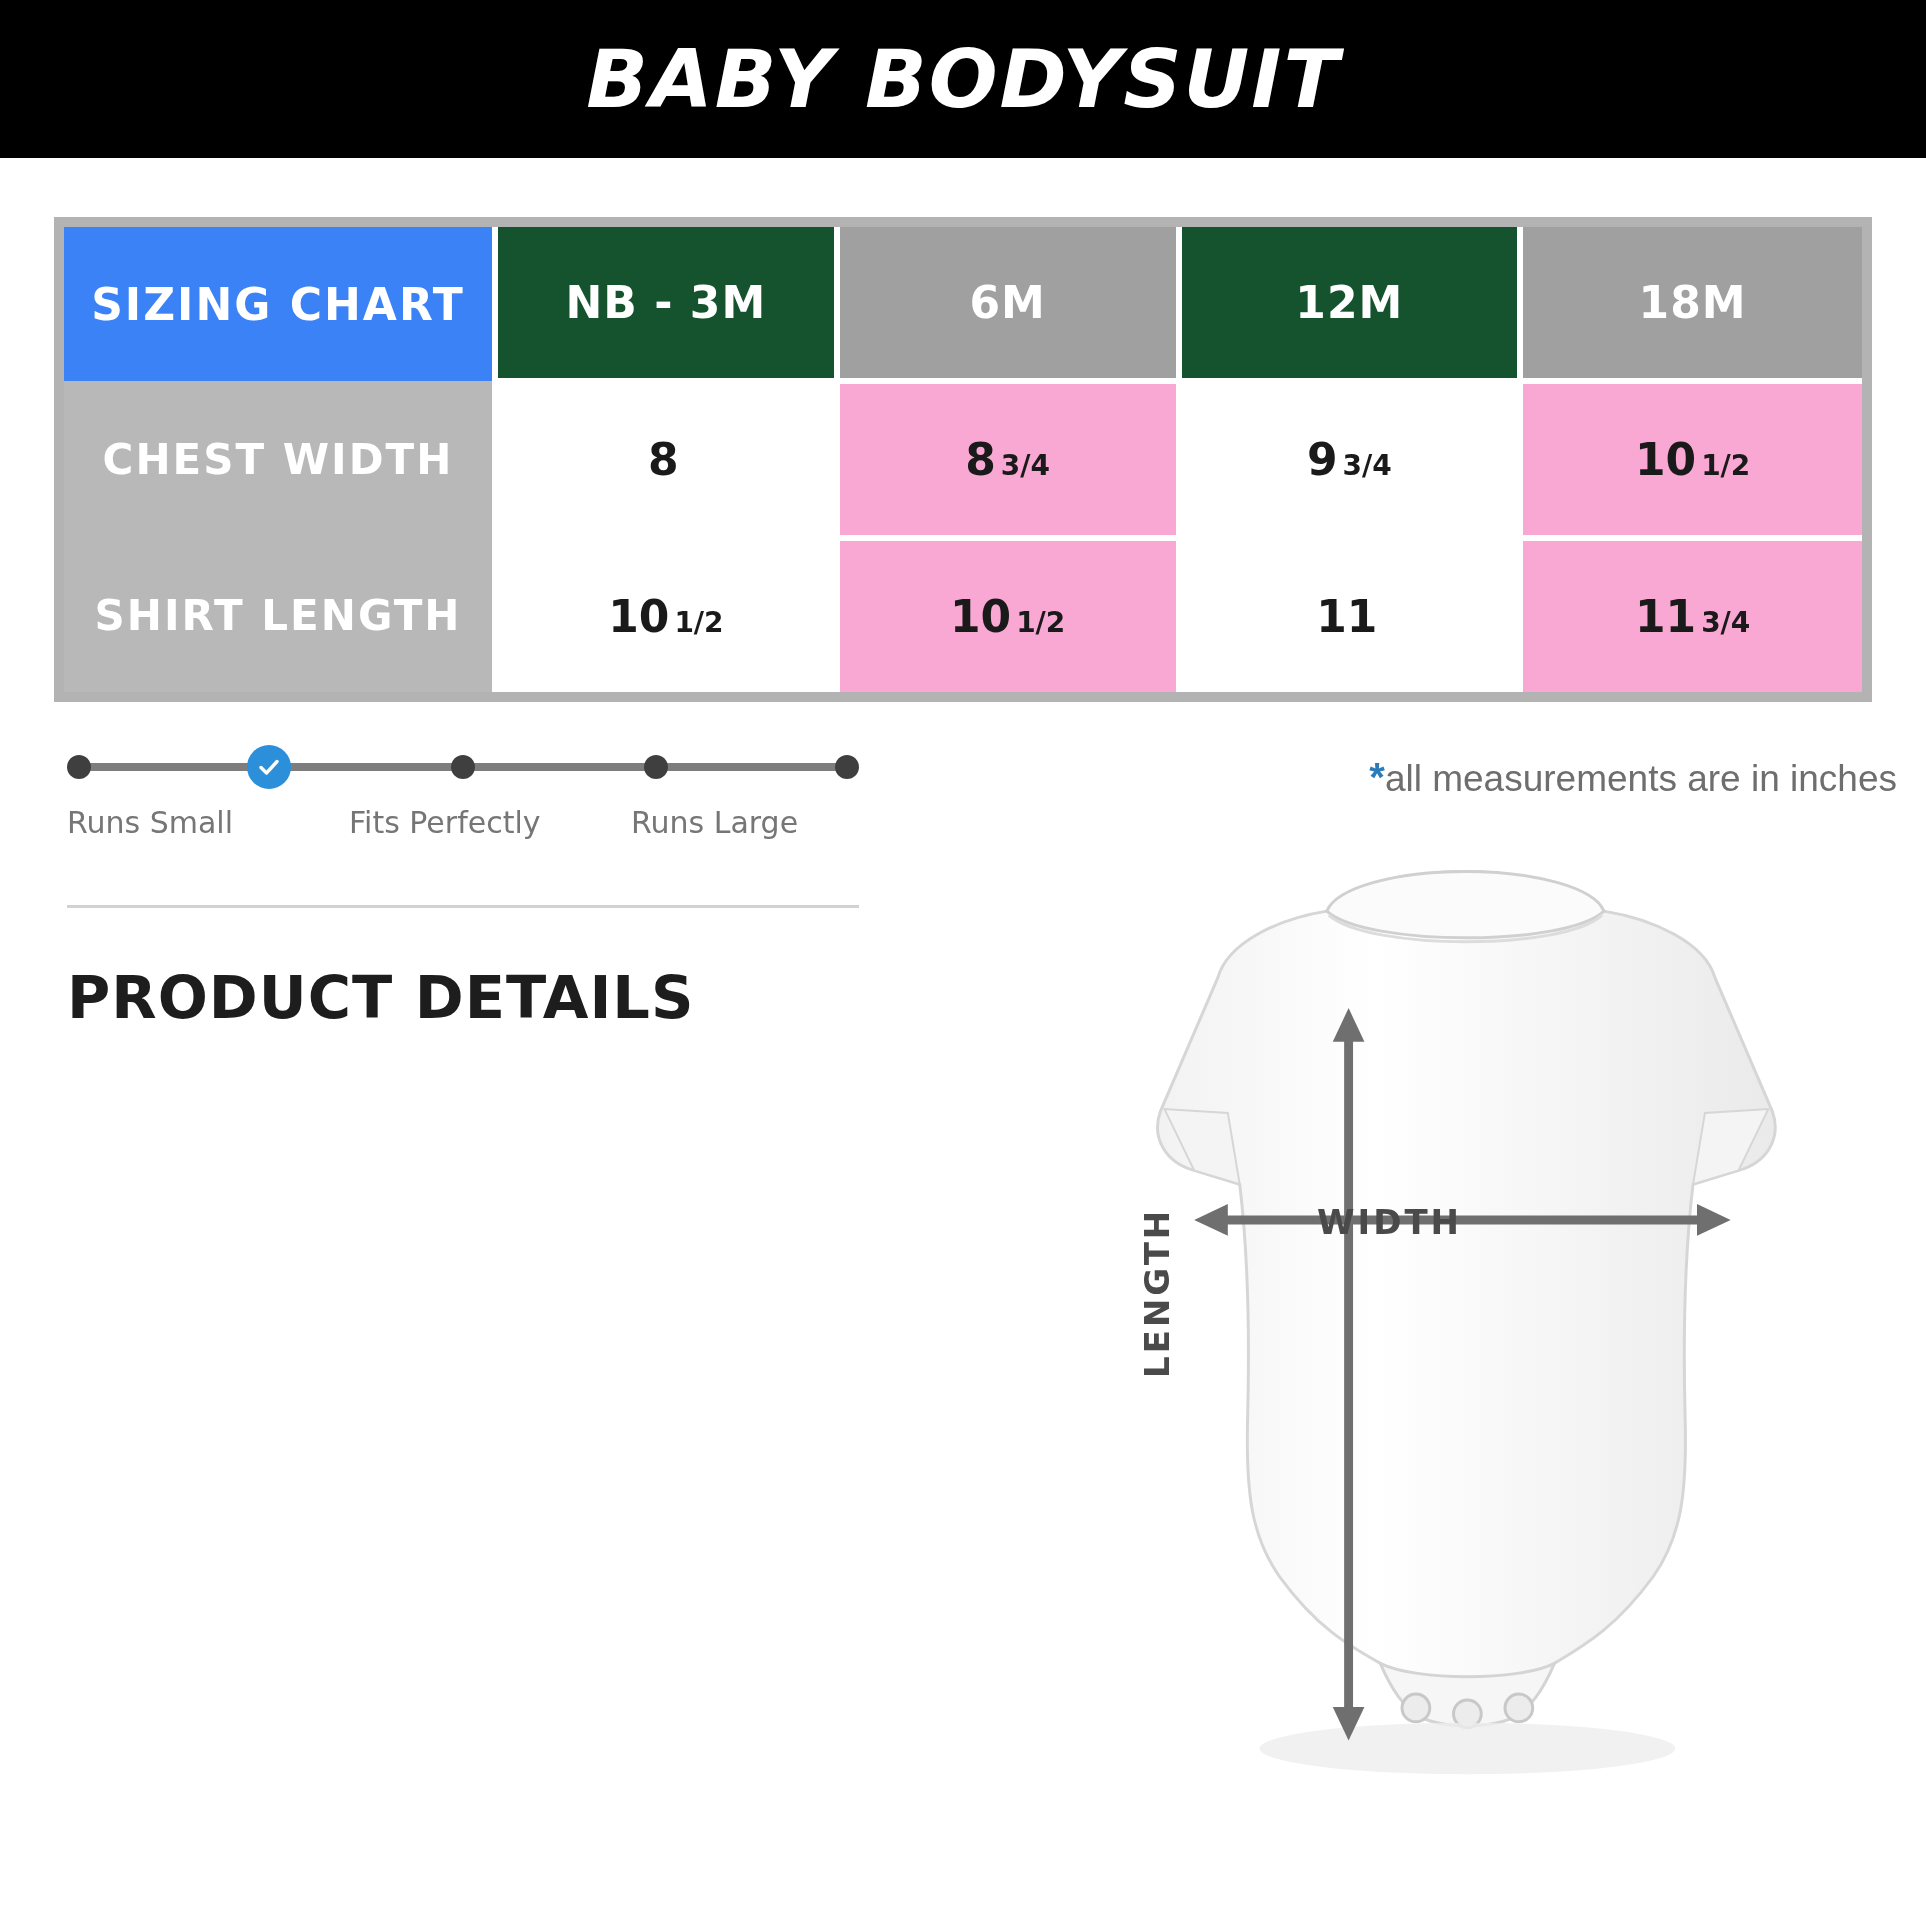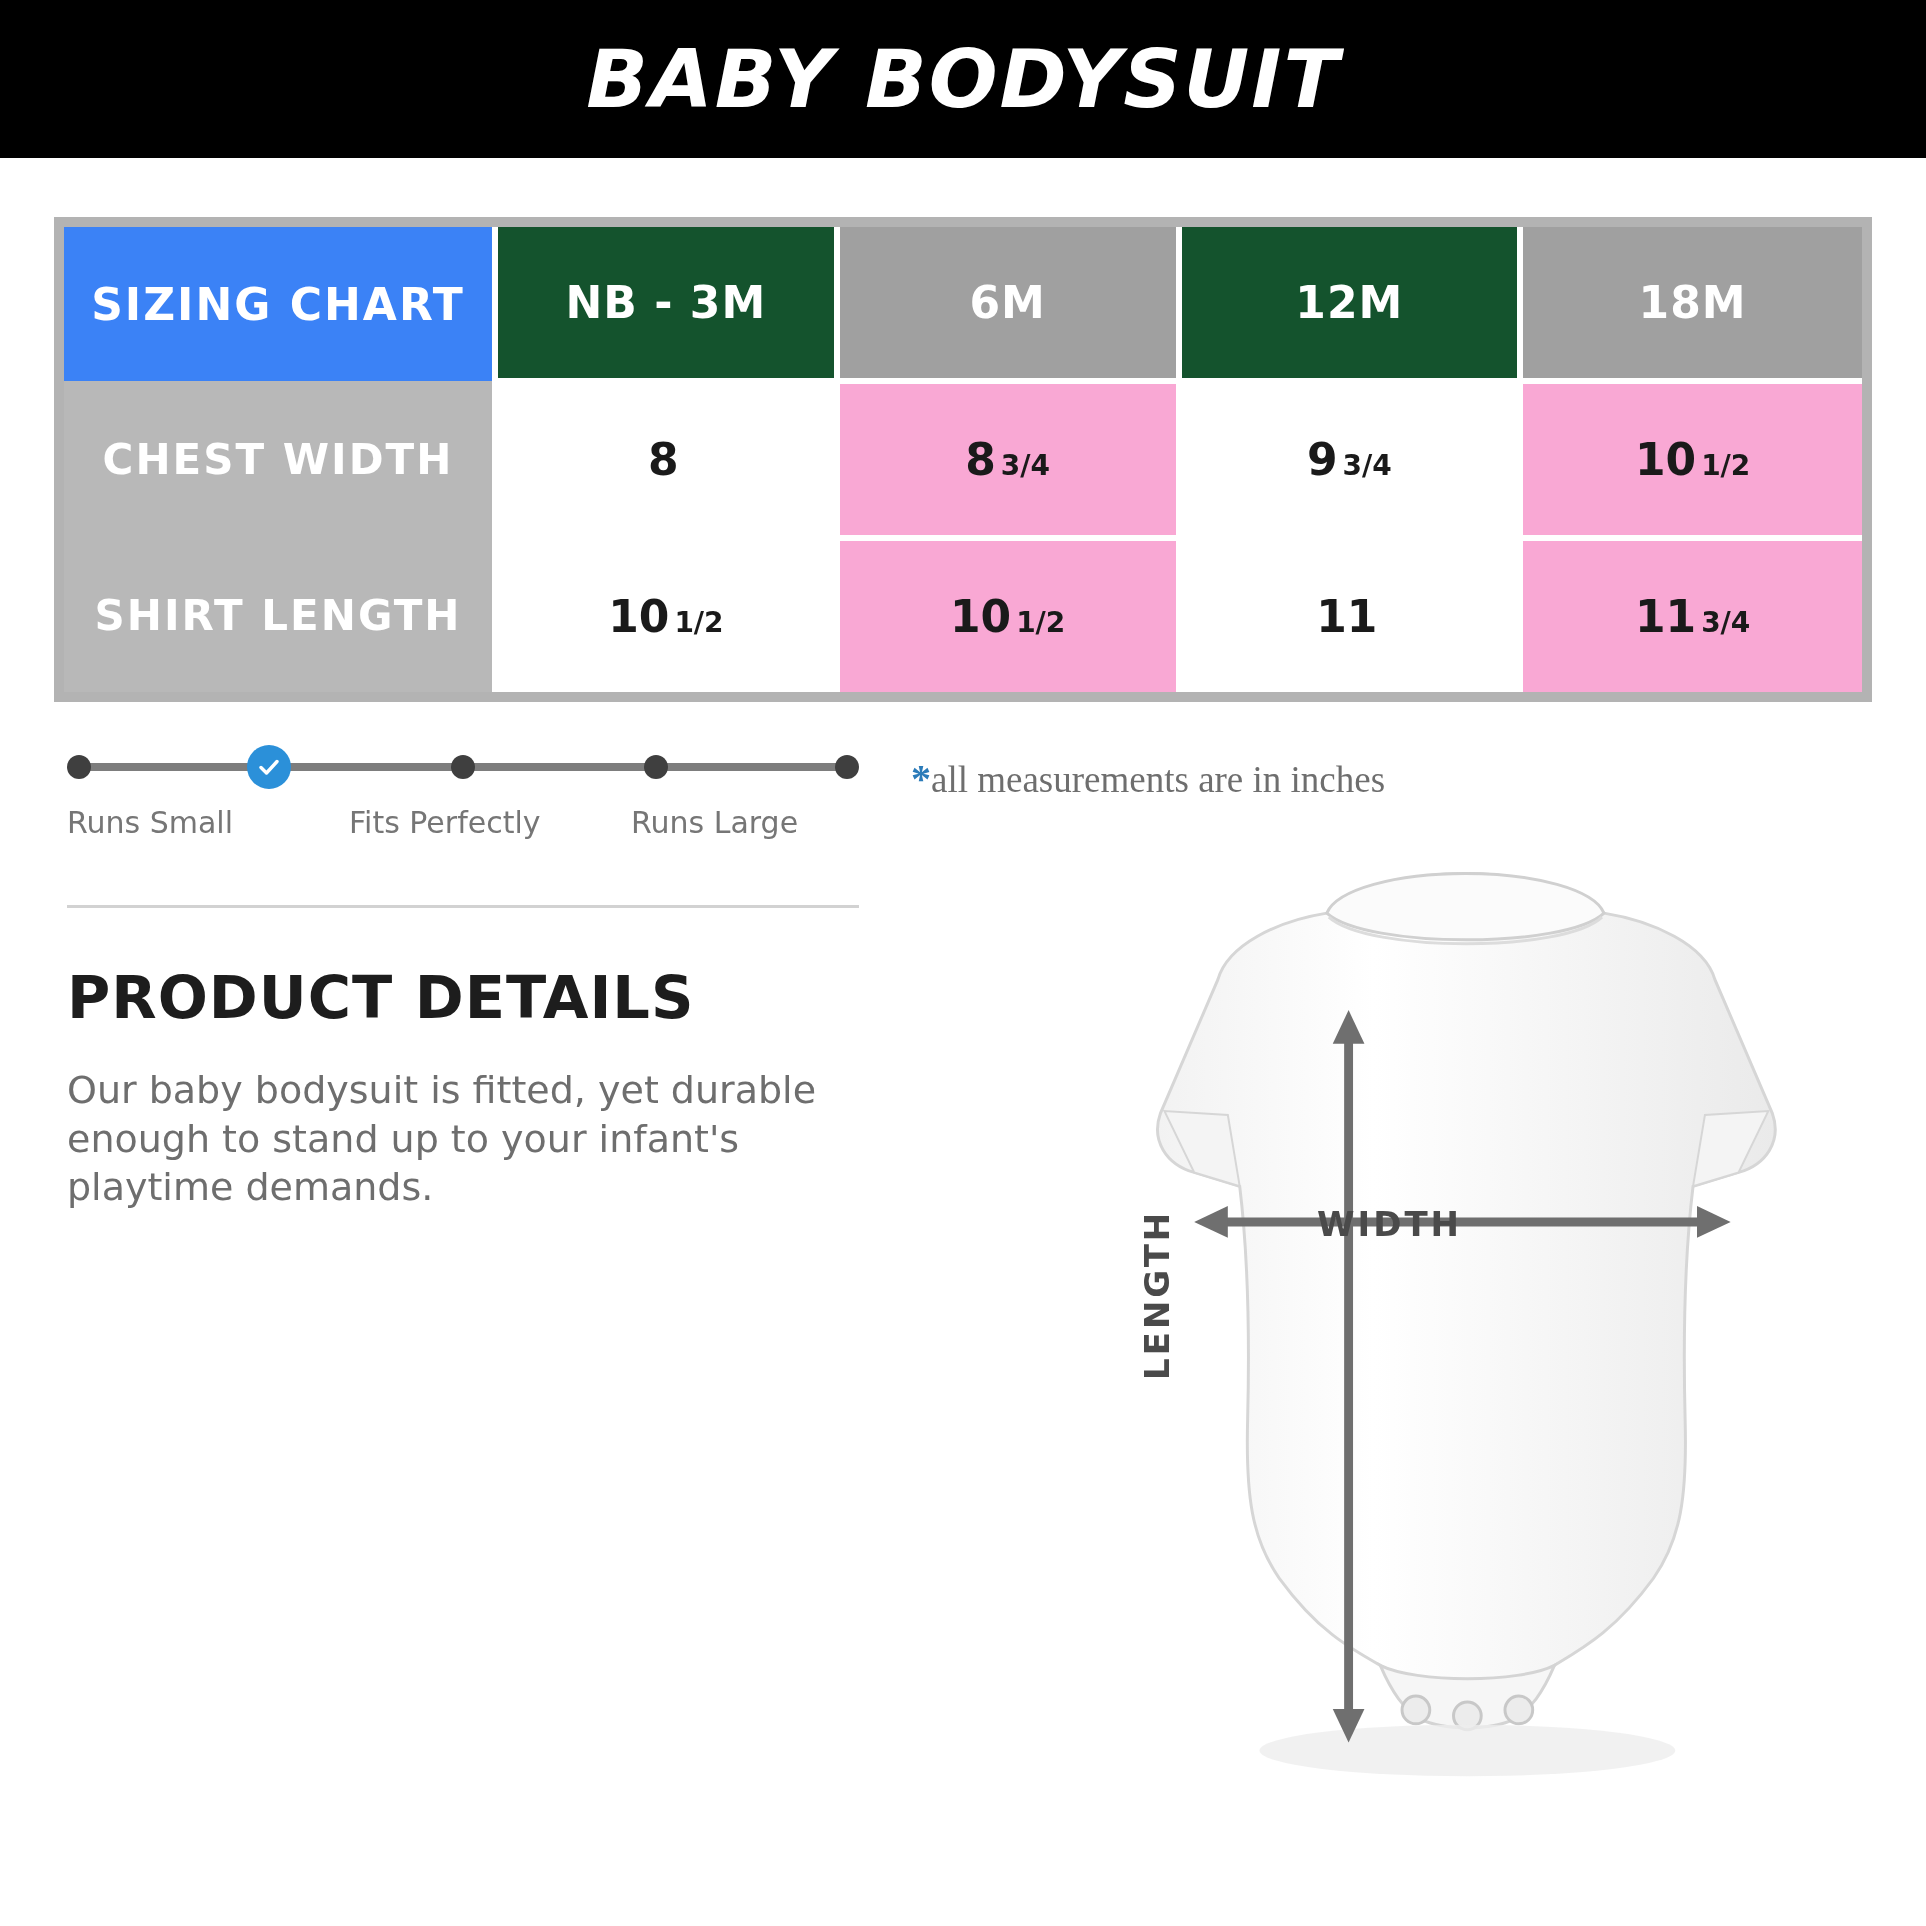--- a/index.html
+++ b/index.html
@@ -194,23 +194,24 @@
     color: #6e6e6e;
     width: 822px;
     margin: 0 0 40px 0;
     font-family: "DejaVu Sans", sans-serif;
   }
 
   
   .measure-note {
     font-size: 37px;
     color: #6e6e6e;
-    padding-right: 53px;
+    text-align: right;
+    padding-right: 30px;
     padding-top: 8px;
-    font-family: Liberation Serif, serif;
+    font-family: Liberation Sans, sans-serif;
   }
   .measure-note .star {
     color: #2b7bb9;
     font-size: 40px;
     font-weight: bold;
   }
 
   .garment-area {
     position: relative;
     width: 1010px;
@@ -313,21 +314,20 @@
 
     <div class="slider-labels">
       <span class="lbl-small">Runs Small</span>
       <span class="lbl-perfect">Fits Perfectly</span>
       <span class="lbl-large">Runs Large</span>
     </div>
 
     <div class="divider"></div>
 
     <div class="pd-title">PRODUCT DETAILS</div>
-    <p class="pd-para">Our baby bodysuit is fitted, yet durable enough to stand up to your infant's playtime demands.</p>
   </div>
 
   <div class="right-col">
     <div class="measure-note">
       <span class="star">*</span><span>all measurements are in inches</span>
     </div>
 
     <div class="garment-area">
       <svg class="garment-svg" width="1010" height="1069" viewBox="0 0 1020 1080">
         <defs>

